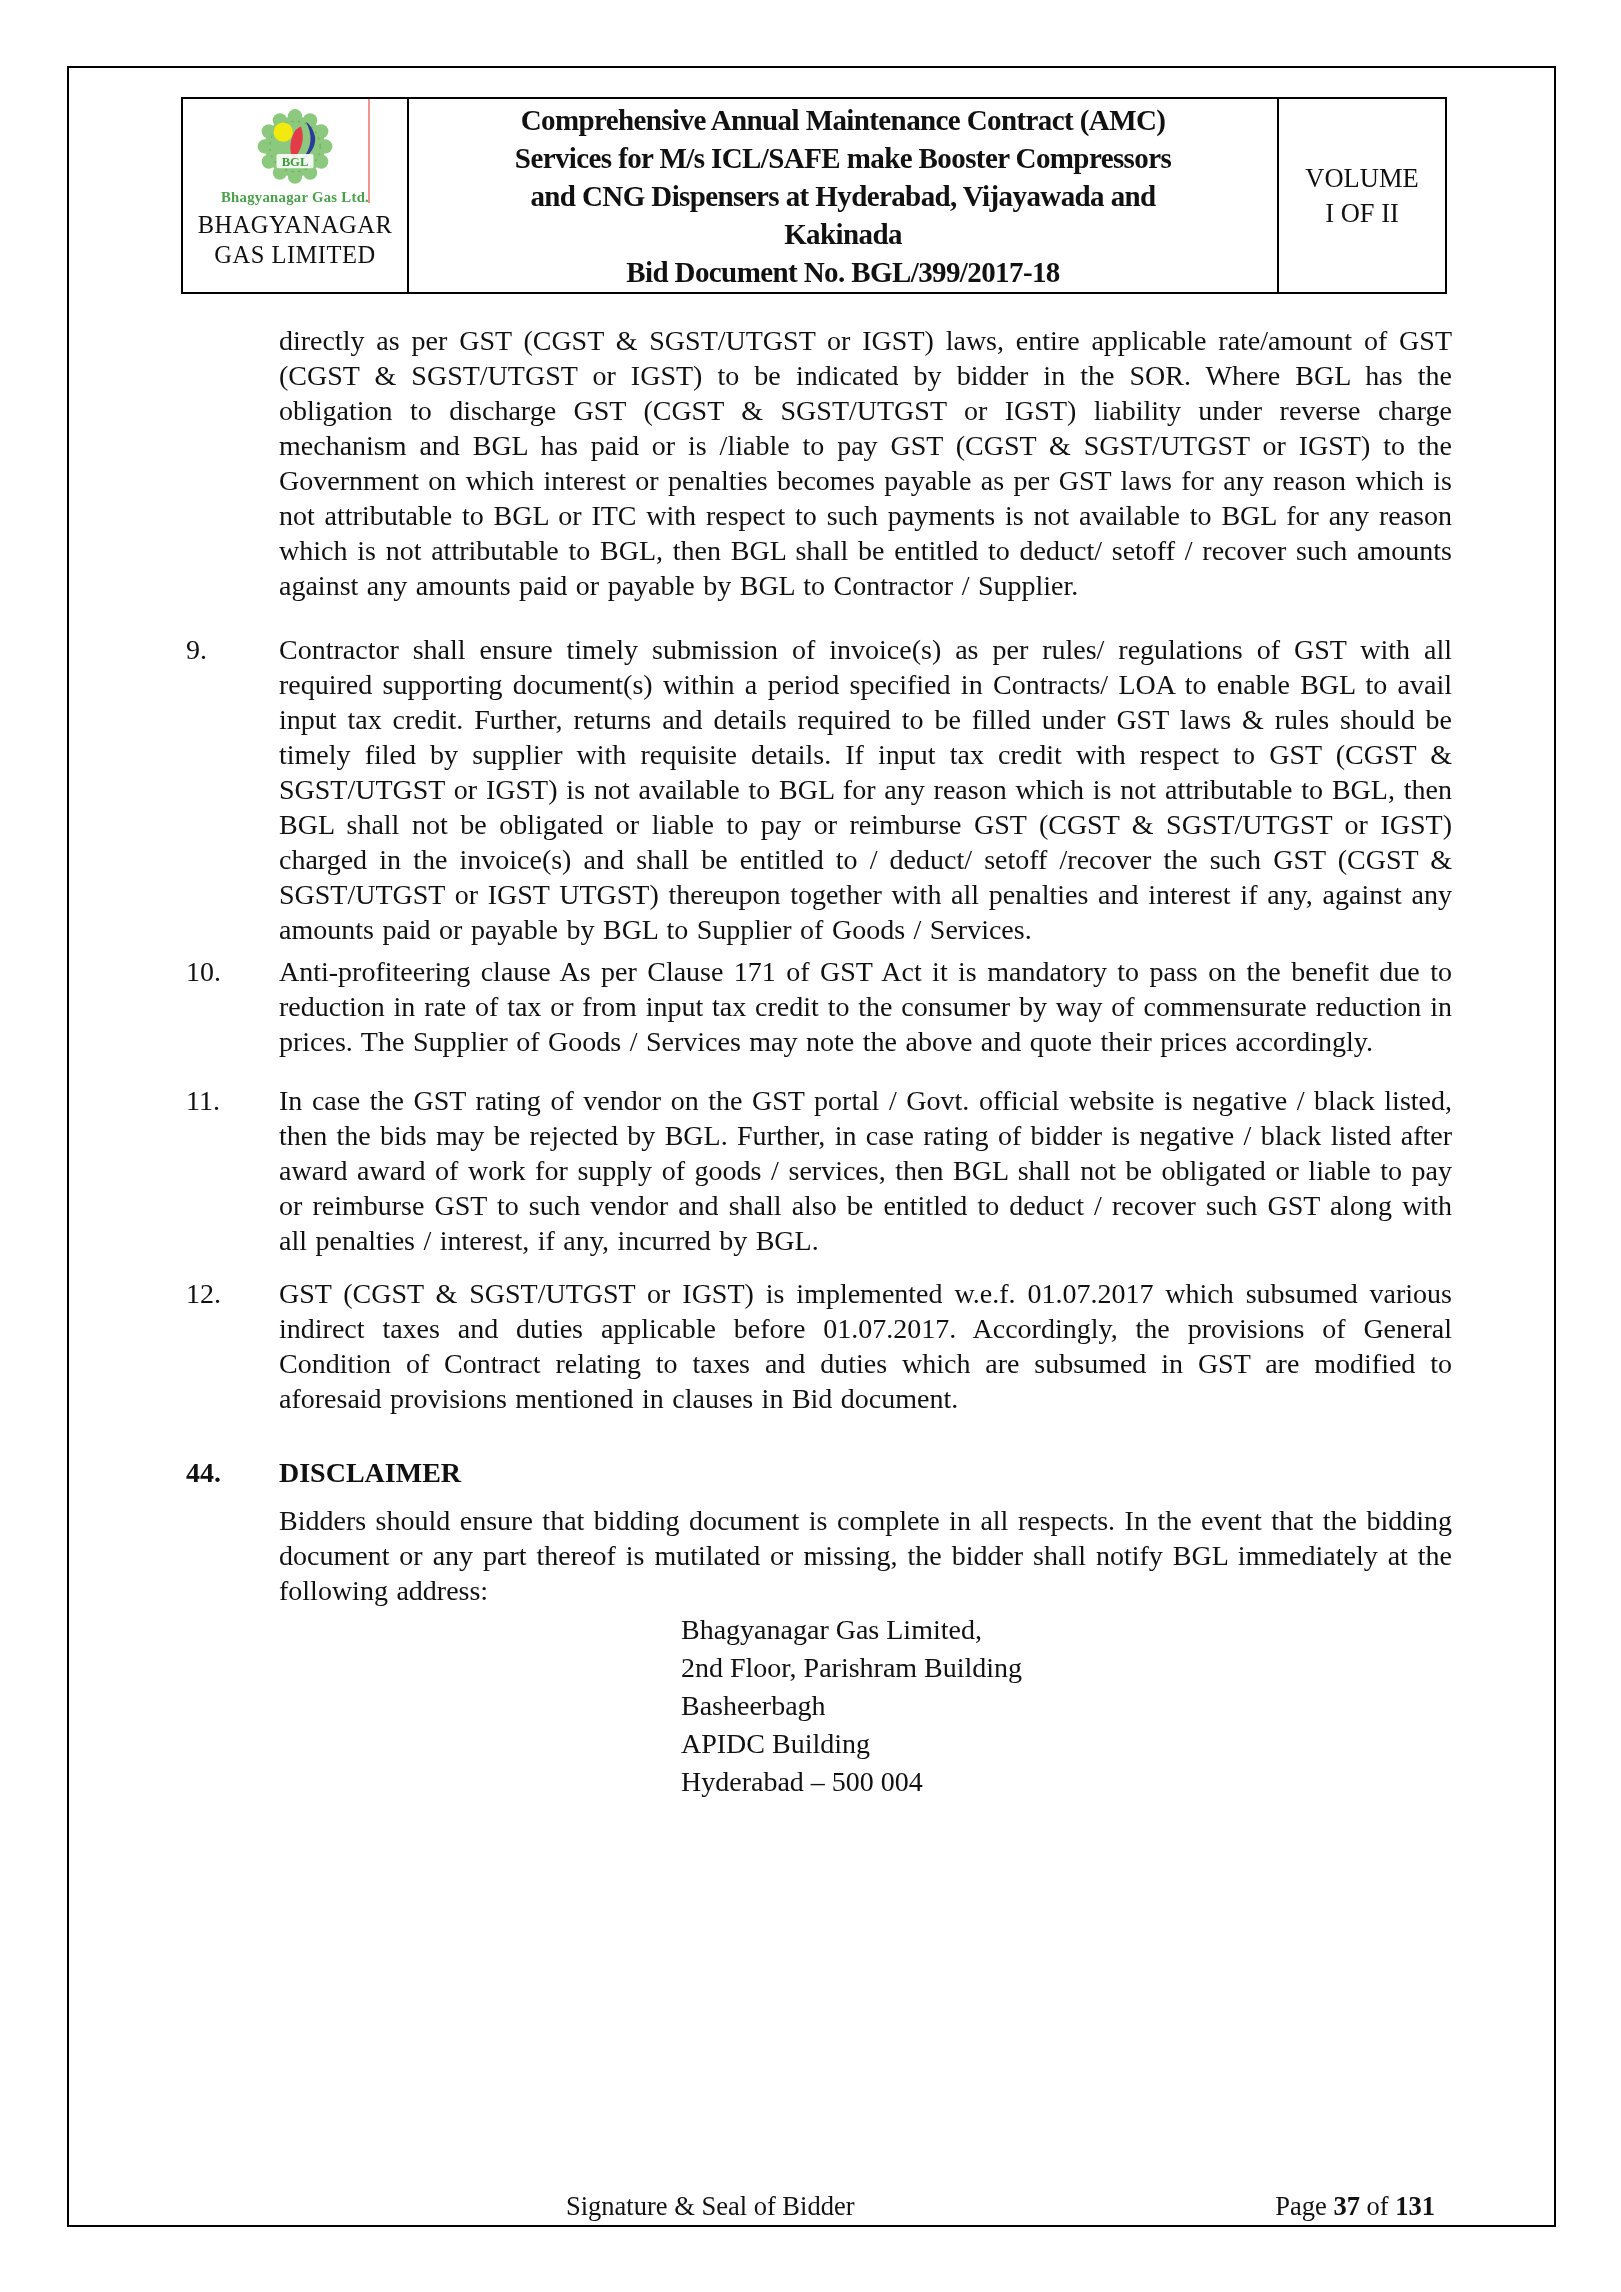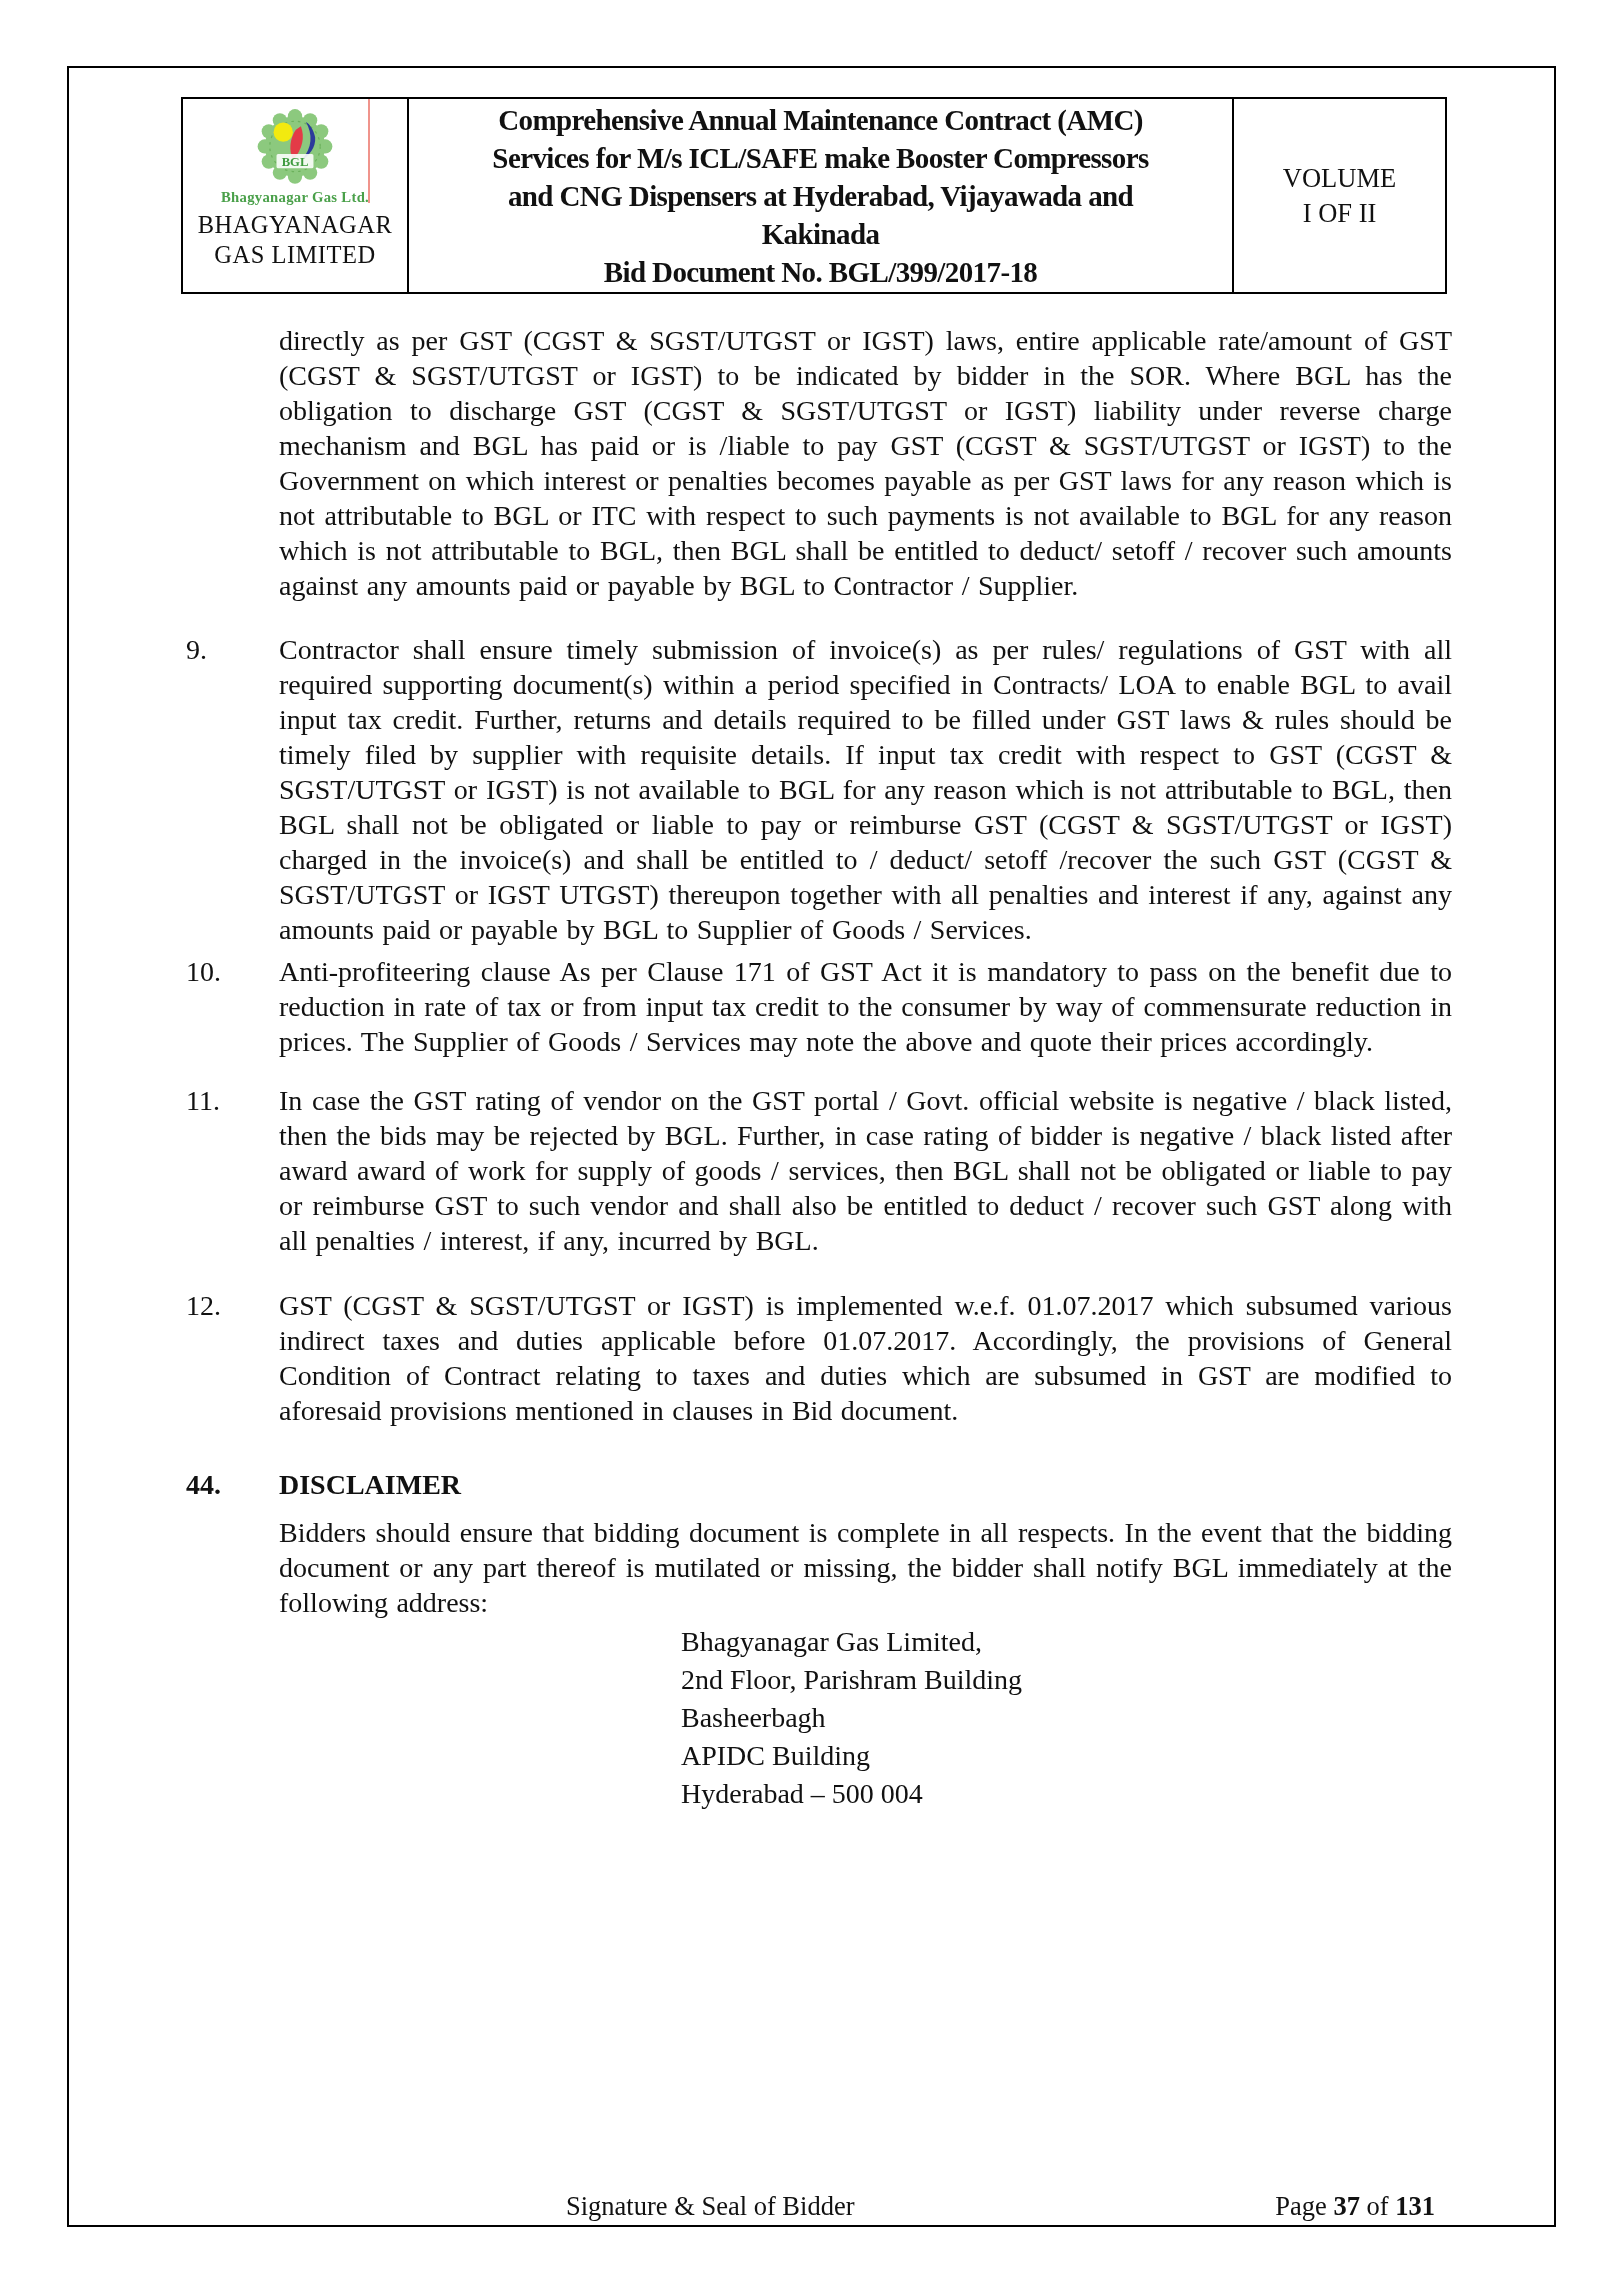--- a/index.html
+++ b/index.html
@@ -37,36 +37,36 @@
     margin-top:4.9px;text-align:center;font-size:24.5px;line-height:30px;color:#111;
     letter-spacing:0.5px;
   }
   .cell-title{
     flex:1;border-right:2.9px solid #000;
     display:flex;flex-direction:column;align-items:center;justify-content:center;
     text-align:center;font-weight:bold;font-size:29px;line-height:38px;
     letter-spacing:-0.6px;padding:2px 5.9px;
   }
   .cell-volume{
-    width:211px;display:flex;flex-direction:column;align-items:center;justify-content:center;
+    width:166px;display:flex;flex-direction:column;align-items:center;justify-content:center;
     text-align:center;font-size:26.5px;line-height:35px;border-radius:27px;
   }
   
   .body-block{
     position:absolute;left:186px;top:323px;width:1266px;
     font-size:28px;line-height:35px;
   }
   .para{ text-align:justify; word-spacing:1.5px; }
   .intro{ margin-left:93px; margin-bottom:29px; }
   .item{ display:flex; }
   .item .num{ width:93px; flex:0 0 93px; text-align:left; }
   .item .txt{ flex:1; text-align:justify; word-spacing:1.5px; }
   .m-item9{ margin-bottom:6.9px; }
   .m-item10{ margin-bottom:24px; }
-  .m-item11{ margin-bottom:30px; }
+  .m-item11{ margin-bottom:18px; }
   .m-item12{ margin-bottom:39px; }
   .heading-row{ display:flex; font-weight:bold; font-size:28px; margin-bottom:12.7px; }
   .heading-row .num{ width:93px; flex:0 0 93px; }
   .disc-para{ margin-left:93px; margin-bottom:3.9px; }
   .address{ margin-left:495px; line-height:38px; text-align:left; }
   
   .footer-left{
     position:absolute;left:566px;top:2191px;font-size:26.5px;line-height:31px;
   }
   .footer-right{

